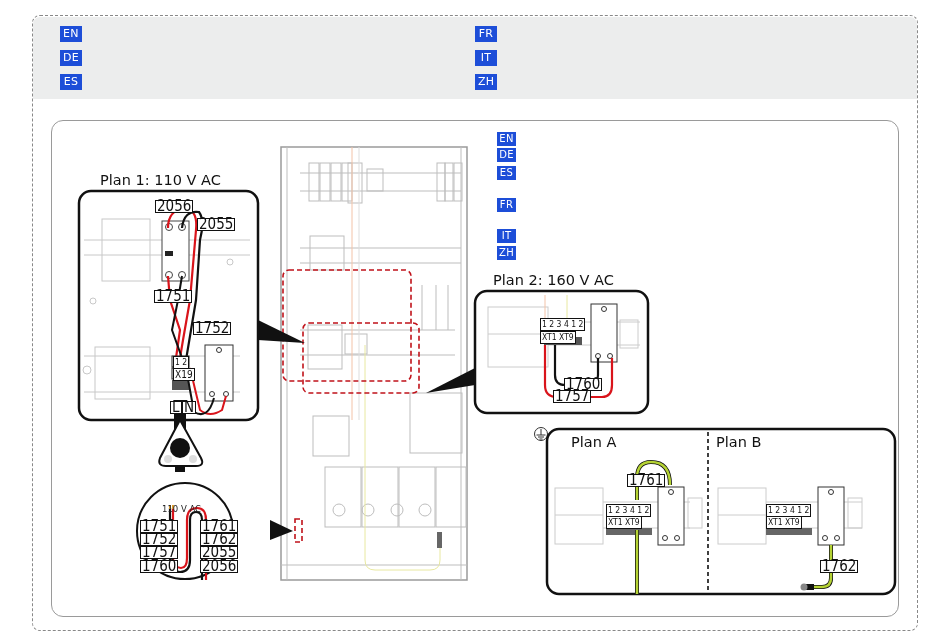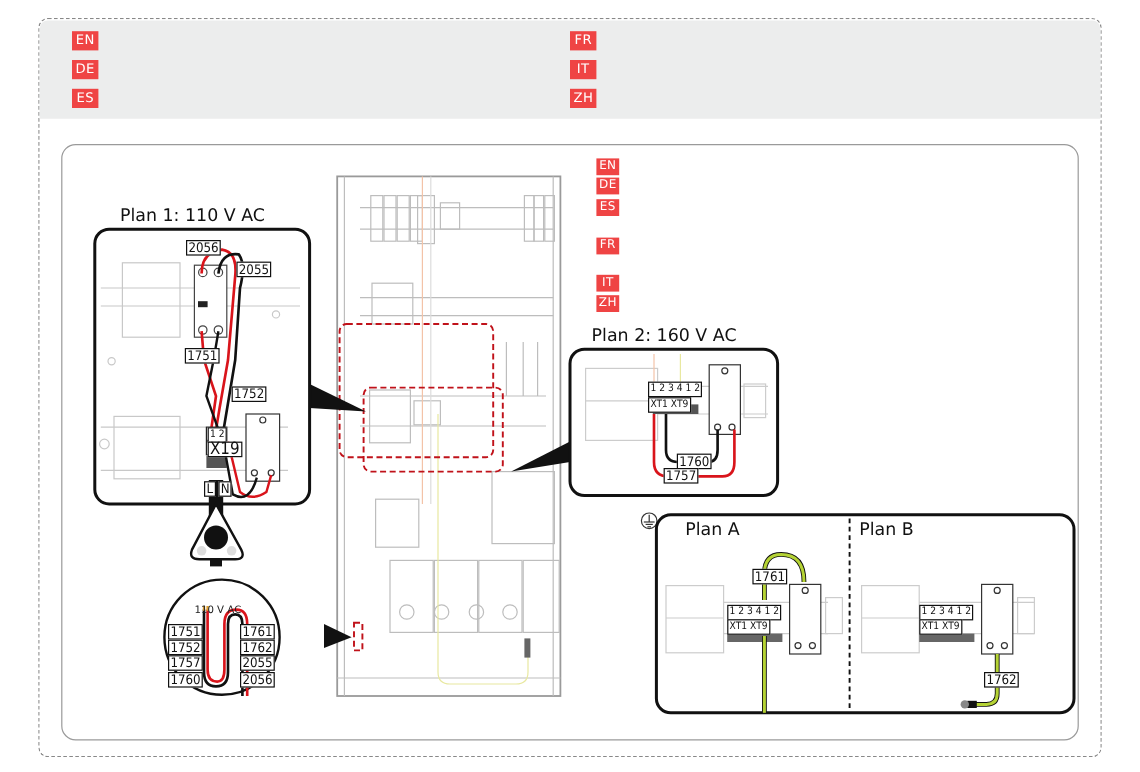--- a/index.html
+++ b/index.html
@@ -9,38 +9,38 @@
   .outer-frame {
     position: absolute; left: 32px; top: 15px; width: 886px; height: 616px;
     border: 1.5px dashed #888; border-radius: 8px;
   }
   .lang-band {
     position: absolute; left: 33px; top: 17px; width: 884px; height: 82px;
     background: #eceded; border-radius: 7px 7px 0 0;
   }
   .lang-tag {
     position: absolute; height: 16px; padding: 0 3px; min-width: 22px;
-    background: #ef4444; color: #fff; font-size: 11px; line-height: 16px;
+    background: #1d4ed8; color: #fff; font-size: 11px; line-height: 16px;
     text-align: center; letter-spacing: 0.3px;
   }
   .lang-tag.small { height: 14px; line-height: 14px; font-size: 10px; min-width: 19px; padding: 0 2px; }
 
   .inner-frame {
     position: absolute; left: 51px; top: 120px; width: 848px; height: 497px;
     border: 1.5px solid #9a9a9a; border-radius: 12px;
   }
 
   svg.diagram { position: absolute; left: 0; top: 0; }
   .plan-title {
     position: absolute; font-weight: normal; font-size: 14.5px; color: #111;
     font-family: "DejaVu Sans", sans-serif; white-space: nowrap;
   }
   .wire-label {
     position: absolute; background: #fff; border: 1px solid #111;
-    font-size: 11px; line-height: 11px; padding: 0 1px; color: #111;
+    font-size: 15px; line-height: 11px; padding: 0 1px; color: #111;
     font-family: "DejaVu Sans Condensed", "DejaVu Sans", sans-serif; white-space: nowrap;
   }
   .caption { position: absolute; font-size: 8.5px; color: #222; white-space: nowrap; }
 </style>
 </head>
 <body>
 
 <div class="outer-frame"></div>
 <div class="lang-band"></div>
 
@@ -260,21 +260,21 @@
 <div class="plan-title" style="left:100px;top:172px;">Plan 1: 110 V AC</div>
 <div class="plan-title" style="left:493px;top:272px;">Plan 2: 160 V AC</div>
 <div class="plan-title" style="left:571px;top:434px;">Plan A</div>
 <div class="plan-title" style="left:716px;top:434px;text-align:right;">Plan B</div>
 
 <div class="wire-label" style="left:155px;top:200px;">2056</div>
 <div class="wire-label" style="left:197px;top:218px;">2055</div>
 <div class="wire-label" style="left:154px;top:290px;">1751</div>
 <div class="wire-label" style="left:193px;top:322px;">1752</div>
 <div class="wire-label" style="left:173px;top:356px;font-size:8.5px;">1 2</div>
-<div class="wire-label" style="left:173px;top:368px;font-size:14px;">X19</div>
+<div class="wire-label" style="left:173px;top:368px;font-size:10px;">X19</div>
 <div class="wire-label" style="left:170px;top:401px;">L</div>
 <div class="wire-label" style="left:182px;top:401px;">N</div>
 <div class="caption" style="left:162px;top:504px;text-align:right;">110 V AC</div>
 
 <div class="wire-label" style="left:140px;top:520px;">1751</div>
 <div class="wire-label" style="left:140px;top:533px;">1752</div>
 <div class="wire-label" style="left:140px;top:546px;">1757</div>
 <div class="wire-label" style="left:140px;top:560px;">1760</div>
 <div class="wire-label" style="left:200px;top:520px;">1761</div>
 <div class="wire-label" style="left:200px;top:533px;">1762</div>

